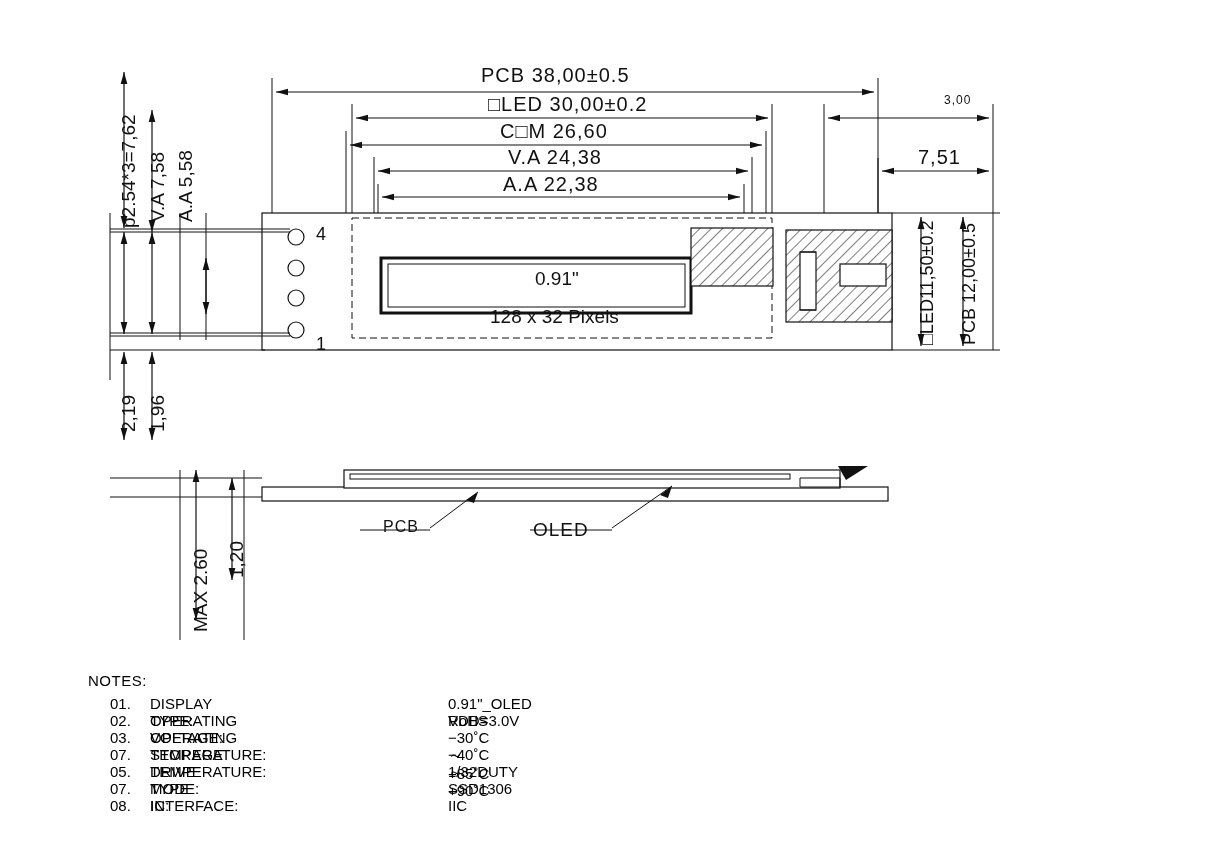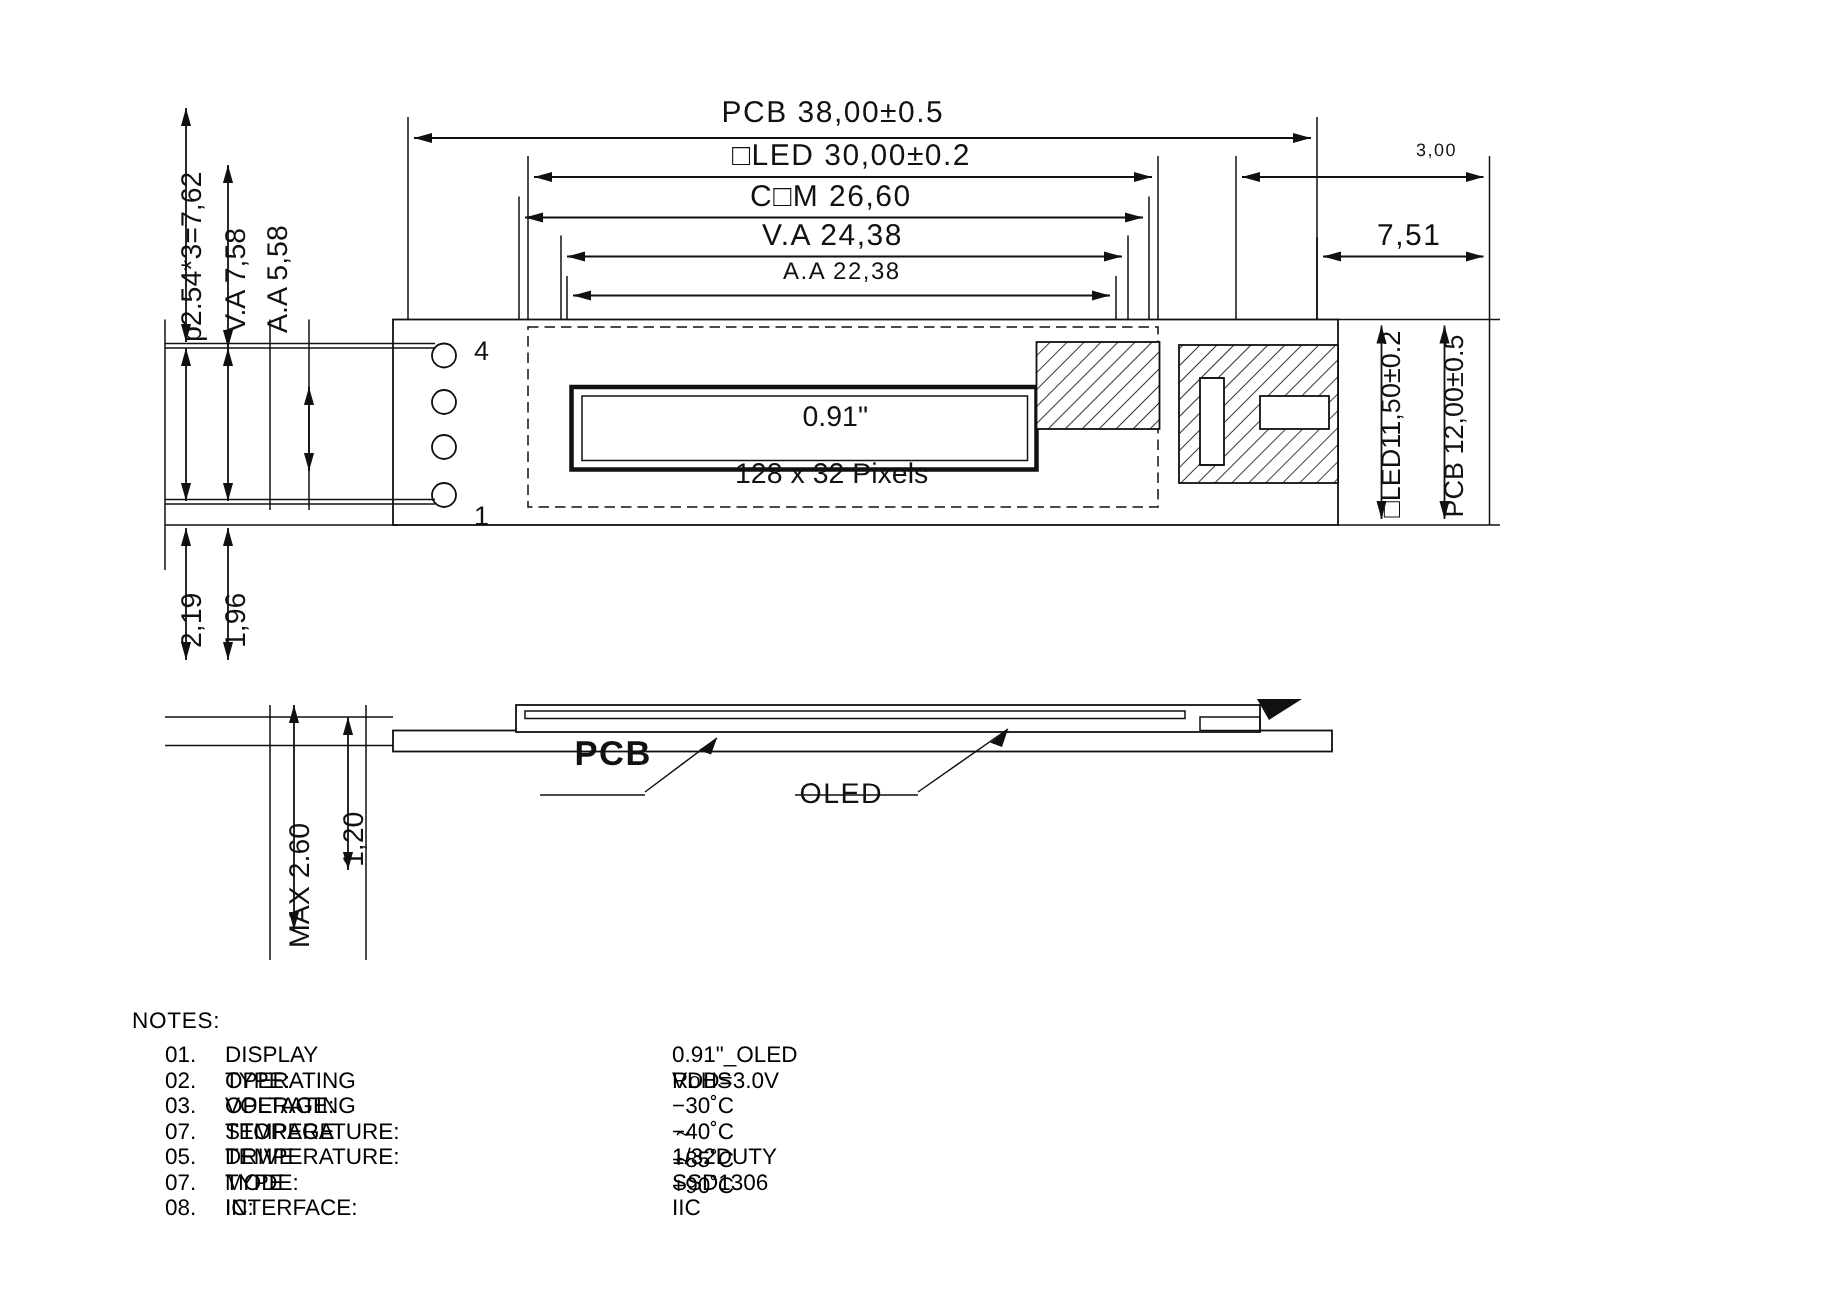--- a/index.html
+++ b/index.html
@@ -142,40 +142,40 @@
     <line x1="530" y1="530" x2="612" y2="530"></line>
   </g>
   <path d="M478,492 L466,500 L474,503 Z" fill="#111"></path>
   <path d="M672,486 L660,495 L668,498 Z" fill="#111"></path>
 </svg>
 
 <div class="lbl" style="left:481px;top:64px;font-size:20px;letter-spacing:1px;">PCB  38,00±0.5</div>
 <div class="lbl" style="left:477px;top:93px;font-size:20px;letter-spacing:1px;margin-left:11px;">□LED  30,00±0.2</div>
 <div class="lbl" style="left:500px;top:120px;font-size:20px;letter-spacing:1px;">C□M  26,60</div>
 <div class="lbl" style="left:508px;top:146px;font-size:20px;letter-spacing:1px;">V.A  24,38</div>
-<div class="lbl" style="left:522px;top:173px;font-size:16px;letter-spacing:1px;text-align:center;">A.A  22,38</div>
+<div class="lbl" style="left:503px;top:173px;font-size:20px;letter-spacing:1px;text-align:center;">A.A  22,38</div>
 <div class="lbl" style="left:944px;top:93px;font-size:12px;letter-spacing:1px;">3,00</div>
 <div class="lbl" style="left:918px;top:146px;font-size:20px;letter-spacing:1px;">7,51</div>
 
 <div class="lbl vert" style="left:118px;top:228px;font-size:19px;transform:rotate(-90deg);">p2.54*3=7,62</div>
 <div class="lbl vert" style="left:147px;top:222px;font-size:19px;transform:rotate(-90deg);">V.A 7,58</div>
 <div class="lbl vert" style="left:175px;top:222px;font-size:19px;transform:rotate(-90deg);">A.A 5,58</div>
 <div class="lbl vert" style="left:118px;top:432px;font-size:19px;transform:rotate(-90deg);">2,19</div>
 <div class="lbl vert" style="left:147px;top:432px;font-size:19px;transform:rotate(-90deg);">1,96</div>
 
 <div class="lbl vert" style="left:917px;top:345px;font-size:18px;transform:rotate(-90deg);">□LED11,50±0.2</div>
 <div class="lbl vert" style="left:959px;top:345px;font-size:18px;transform:rotate(-90deg);">PCB 12,00±0.5</div>
 
 <div class="lbl" style="left:316px;top:224px;font-size:18px;">4</div>
 <div class="lbl" style="left:316px;top:334px;font-size:18px;">1</div>
 
 <div class="lbl" style="left:535px;top:268px;font-size:19px;">0.91"</div>
 <div class="lbl" style="left:490px;top:288px;font-size:19px;margin-top:18px;">128 x 32 Pixels</div>
 
-<div class="lbl" style="left:383px;top:489px;font-size:23px;letter-spacing:1px;font-weight:bold;">PCB</div>
+<div class="lbl" style="left:383px;top:518px;font-size:16px;letter-spacing:1px;">PCB</div>
 <div class="lbl" style="left:533px;top:519px;font-size:19px;letter-spacing:1px;">OLED</div>
 <div class="lbl vert" style="left:190px;top:632px;font-size:19px;transform:rotate(-90deg);">MAX 2.60</div>
 <div class="lbl vert" style="left:226px;top:578px;font-size:19px;transform:rotate(-90deg);">1,20</div>
 
 <div class="notes">
   <div class="hdr">NOTES:</div>
   <div style="height:6px"></div>
   <div class="nrow">
     <span class="nnum">01.</span>
     <span class="ndesc">DISPLAY  TYPE:</span>

